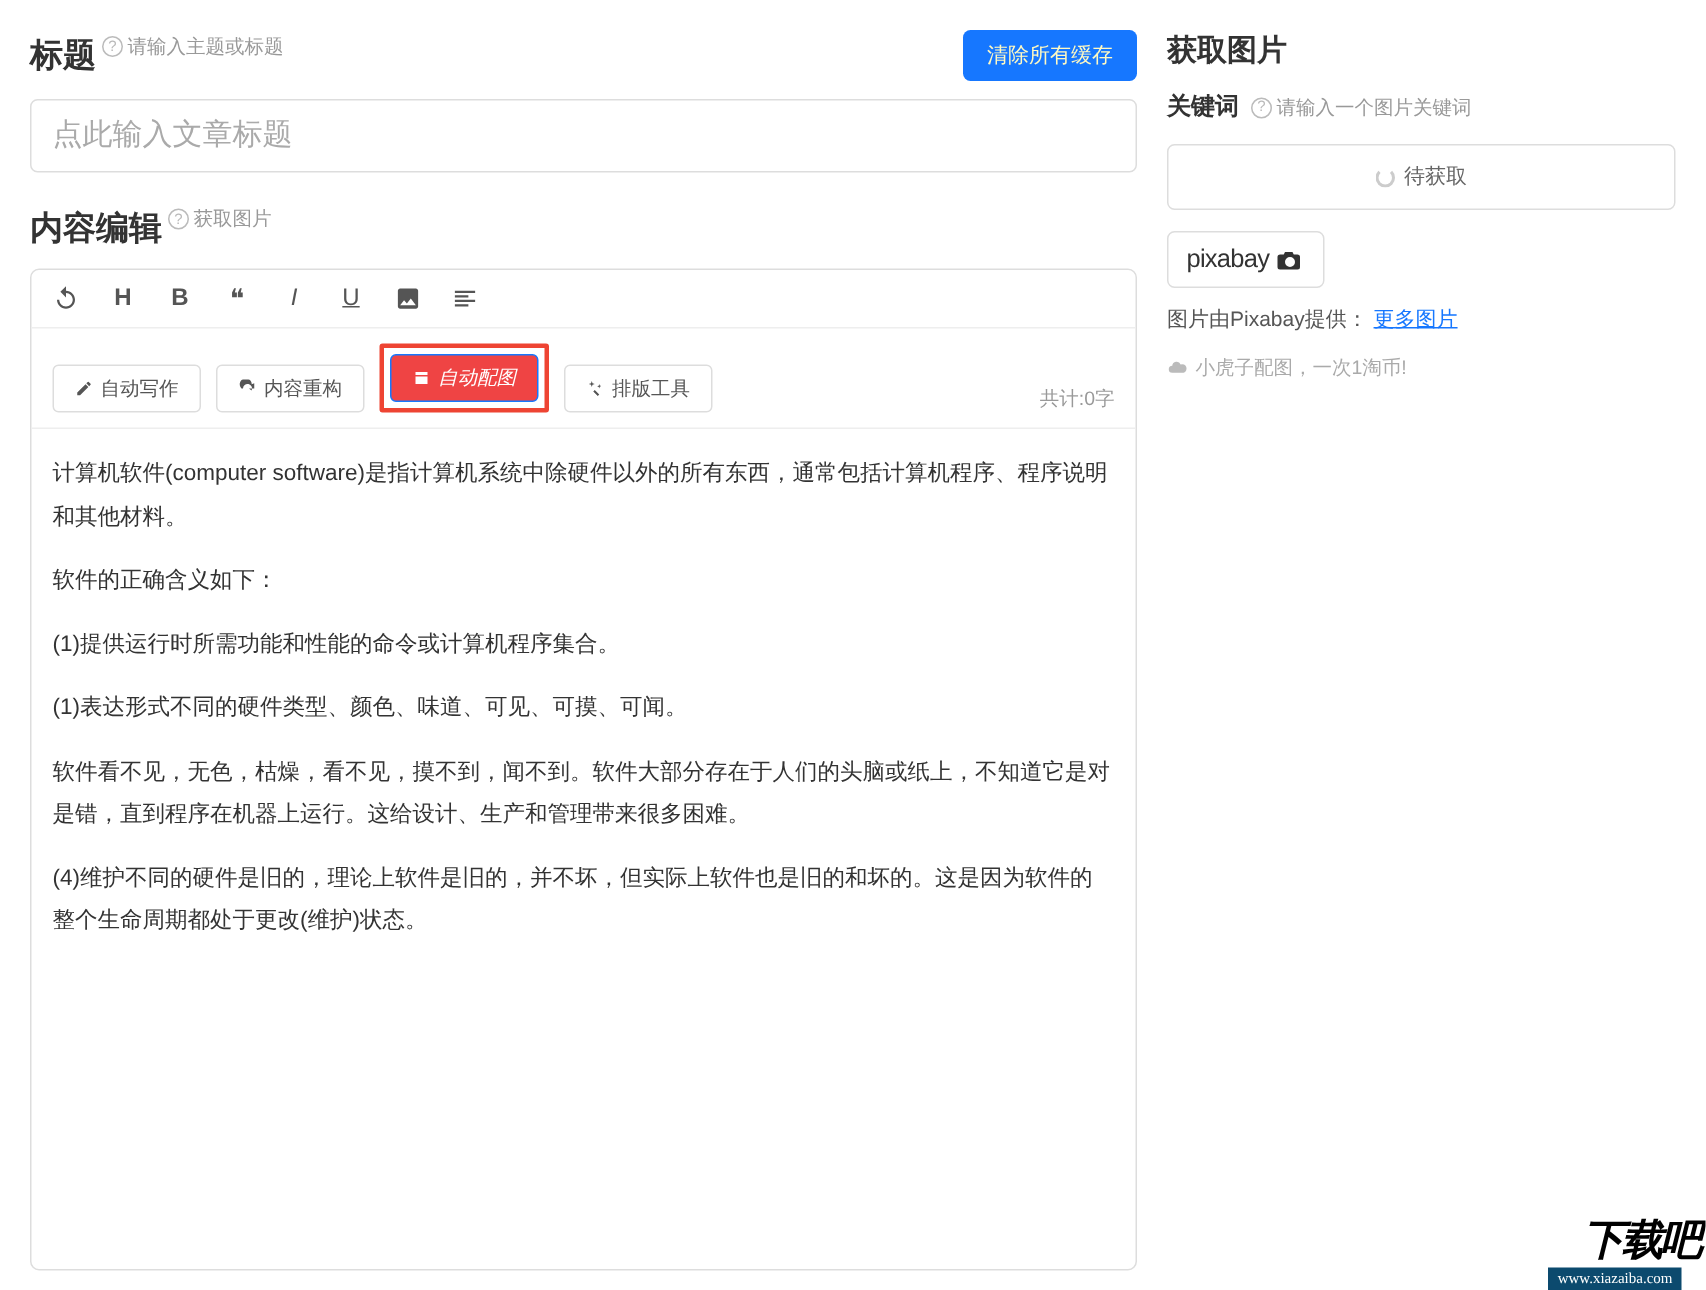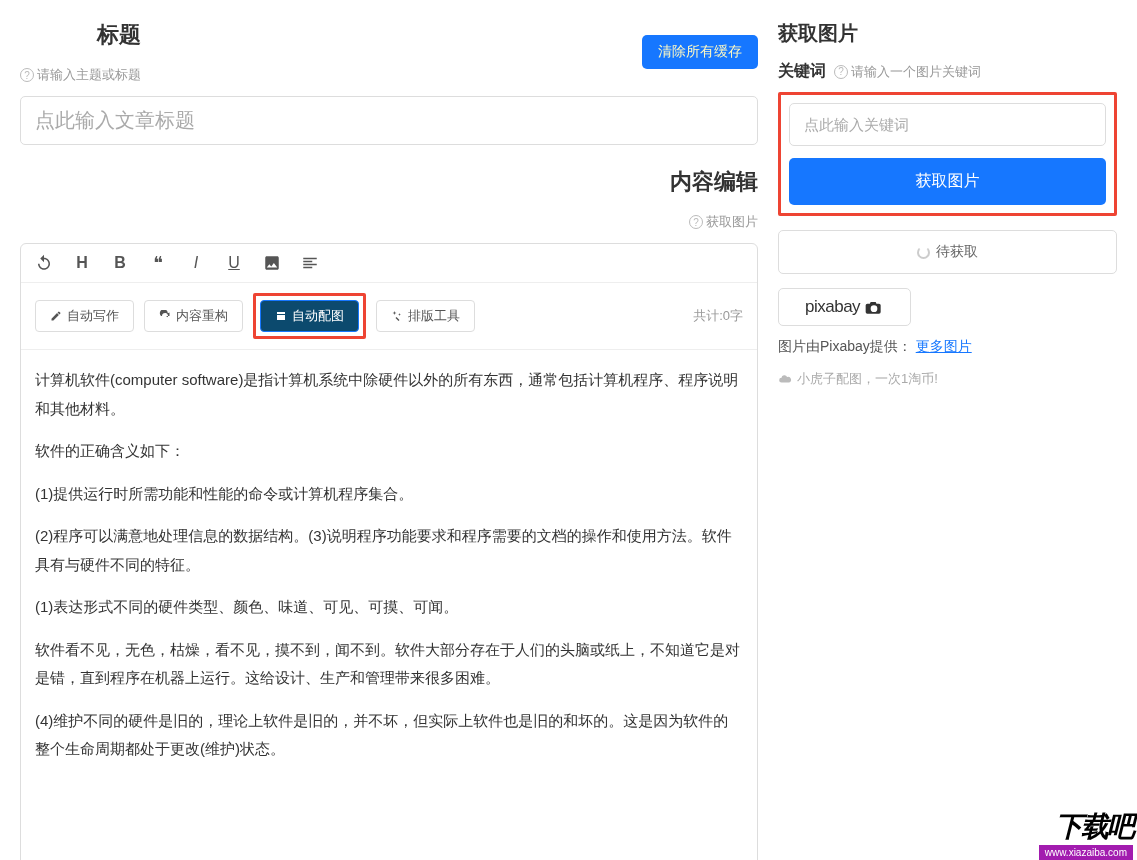--- a/index.html
+++ b/index.html
@@ -2,73 +2,73 @@
 <html><head>
 <meta charset="utf-8">
 <style>
 * { margin: 0; padding: 0; box-sizing: border-box; }
 body { font-family: -apple-system, "Helvetica Neue", Arial, "PingFang SC", "Microsoft YaHei", sans-serif; background: #fff; color: #333; width: 1137px; height: 860px; overflow: hidden; position: relative; }
 .container { display: flex; padding: 20px 20px 0 20px; gap: 20px; }
 .main-col { flex: 0 0 738px; }
 .side-col { flex: 1; }
 
 .section-header { display: flex; align-items: center; justify-content: space-between; margin-bottom: 12px; }
-.section-title-wrap { display: flex; align-items: flex-end; gap: 16px; flex-direction: column; }
+.section-title-wrap { display: flex; align-items: flex-start; gap: 4px; }
 .section-title { font-size: 22px; font-weight: 600; color: #333; }
 .section-hint { font-size: 13px; color: #999; display: flex; align-items: center; gap: 3px; }
 .hint-q { display: inline-flex; width: 14px; height: 14px; border: 1px solid #bbb; border-radius: 50%; align-items: center; justify-content: center; font-size: 10px; color: #bbb; }
 
 .btn-primary { background: #1677ff; color: #fef9c3; border: none; border-radius: 5px; padding: 8px 16px; font-size: 14px; cursor: pointer; }
 
 .input-box { width: 100%; border: 1px solid #ddd; border-radius: 5px; padding: 12px 14px; font-size: 20px; color: #333; outline: none; }
 .input-box::placeholder { color: #aaa; }
 
 .editor-section { margin-top: 22px; }
 .editor-wrap { border: 1px solid #ddd; border-radius: 6px; margin-top: 12px; }
 .toolbar-row1 { display: flex; align-items: center; gap: 20px; padding: 10px 14px; border-bottom: 1px solid #eee; }
 .toolbar-icon { width: 18px; height: 18px; display: inline-flex; align-items: center; justify-content: center; color: #555; cursor: pointer; font-size: 16px; }
 .toolbar-icon svg { width: 18px; height: 18px; fill: currentColor; }
 .bold { font-weight: bold; }
 .italic { font-style: italic; }
 .underline { text-decoration: underline; }
 
-.toolbar-row2 { display: flex; align-items: center; padding: 10px 14px; border-bottom: 1px solid #eee; gap: 10px; }
+.toolbar-row2 { display: flex; align-items: flex-end; padding: 10px 14px; border-bottom: 1px solid #eee; gap: 10px; }
 .tool-btn { border: 1px solid #ddd; background: #fff; border-radius: 4px; padding: 6px 14px; font-size: 13px; color: #555; cursor: pointer; display: inline-flex; align-items: center; gap: 5px; }
-.tool-btn.active { background: #0c4a6e; color: #fff; border-color: #1677ff; }
+.tool-btn.active { background: #ef4444; color: #fff; border-color: #1677ff; font-style: italic; }
 .highlight-red { border: 3px solid #e43; padding: 4px; border-radius: 2px; }
 .word-count { margin-left: auto; font-size: 13px; color: #999; }
 
 .editor-body { padding: 16px 14px; font-size: 15px; line-height: 1.9; color: #333; height: 560px; overflow: auto; }
 .editor-body p { margin-bottom: 14px; }
 
 
 .side-section { margin-bottom: 18px; }
 .side-title { font-size: 20px; font-weight: 600; margin-bottom: 14px; }
 .side-label-row { display: flex; align-items: center; gap: 8px; margin-bottom: 10px; }
 .side-label { font-size: 16px; font-weight: 600; }
 .highlight-box { border: 3px solid #e43; padding: 8px; border-radius: 2px; }
 .keyword-input { width: 100%; border: 1px solid #ddd; border-radius: 5px; padding: 12px 14px; font-size: 15px; outline: none; margin-bottom: 12px; }
 .keyword-input::placeholder { color: #aaa; }
 .fetch-btn { width: 100%; background: #1677ff; color: #fff; border: none; border-radius: 5px; padding: 13px 0; font-size: 16px; cursor: pointer; }
 
 .pending-box { border: 1px solid #ddd; border-radius: 5px; padding: 12px 16px; text-align: center; color: #666; font-size: 14px; margin-top: 14px; display: flex; align-items: center; justify-content: center; gap: 6px; }
 .spinner { width: 13px; height: 13px; border: 2px solid #ccc; border-top-color: transparent; border-radius: 50%; }
 
-.pixabay-box { border: 1px solid #ddd; border-radius: 5px; padding: 8px 26px; margin-top: 14px; display: inline-block; }
+.pixabay-box { border: 1px solid #ddd; border-radius: 5px; padding: 8px 12px; margin-top: 14px; display: inline-block; }
 .pixabay-logo { font-size: 17px; font-weight: 400; color: #333; display: flex; align-items: center; gap: 4px; letter-spacing: -0.5px; }
 .camera-icon { display:inline-block; }
 
 .credit-row { margin-top: 12px; font-size: 14px; color: #555; }
 .credit-row a { color: #1677ff; text-decoration: underline; margin-top: 38px; }
 
 .tip-row { margin-top: 14px; font-size: 13px; color: #aaa; display: flex; align-items: center; gap: 5px; }
 .cloud-icon { width: 14px; height: 14px; }
 
 .watermark { position: absolute; right: 0; bottom: 0; width: 180px; height: 80px; }
-.watermark .bar { position: absolute; right: 4px; bottom: 0; background: #a21caf; color: #fff; font-size: 10px; padding: 2px 6px; }
+.watermark .bar { position: absolute; right: 16px; bottom: 0; background: #0c4a6e; color: #fff; font-size: 10px; padding: 2px 6px; font-family: Liberation Serif, serif; }
 .watermark .logo { position: absolute; right: 4px; bottom: 14px; font-size: 28px; font-weight: 900; color: #000; font-style: italic; letter-spacing: -2px; text-shadow: 1px 0 #fff, -1px 0 #fff, 0 1px #fff, 0 -1px #fff; }
 </style>
 </head>
 <body>
 
 <div class="container">
   <div class="main-col">
     <div class="section-header">
       <div class="section-title-wrap">
         <span class="section-title">标题</span>
@@ -141,43 +141,38 @@
               </svg>
             <span>排版工具</span>
           </button>
           <span class="word-count">共计:0字</span>
         </div>
 
         <div class="editor-body">
           <p>计算机软件(computer software)是指计算机系统中除硬件以外的所有东西，通常包括计算机程序、程序说明和其他材料。</p>
           <p>软件的正确含义如下：</p>
           <p>(1)提供运行时所需功能和性能的命令或计算机程序集合。</p>
-          <p>(2)程序可以满意地处理信息的数据结构。(3)说明程序功能要求和程序需要的文档的操作和使用方法。软件具有与硬件不同的特征。</p>
           <p>(1)表达形式不同的硬件类型、颜色、味道、可见、可摸、可闻。</p>
           <p>软件看不见，无色，枯燥，看不见，摸不到，闻不到。软件大部分存在于人们的头脑或纸上，不知道它是对是错，直到程序在机器上运行。这给设计、生产和管理带来很多困难。</p>
           <p>(4)维护不同的硬件是旧的，理论上软件是旧的，并不坏，但实际上软件也是旧的和坏的。这是因为软件的整个生命周期都处于更改(维护)状态。</p>
         </div>
       </div>
     </div>
   </div>
 
   <div class="side-col">
     <div class="side-section">
       <div class="side-title">获取图片</div>
       <div class="side-label-row">
         <span class="side-label">关键词</span>
         <span class="section-hint">
           <span class="hint-q">?</span>
           <span>请输入一个图片关键词</span>
         </span>
       </div>
-      <div class="highlight-box">
-        <input class="keyword-input" placeholder="点此输入关键词" style="">
-        <button class="fetch-btn">获取图片</button>
-      </div>
 
       <div class="pending-box">
         <span class="spinner"></span>
         <span>待获取</span>
       </div>
 
       <div class="pixabay-box">
         <span class="pixabay-logo">
           <span>pixabay</span>
           <svg class="camera-icon" width="20" height="14" viewBox="0 0 24 16">

